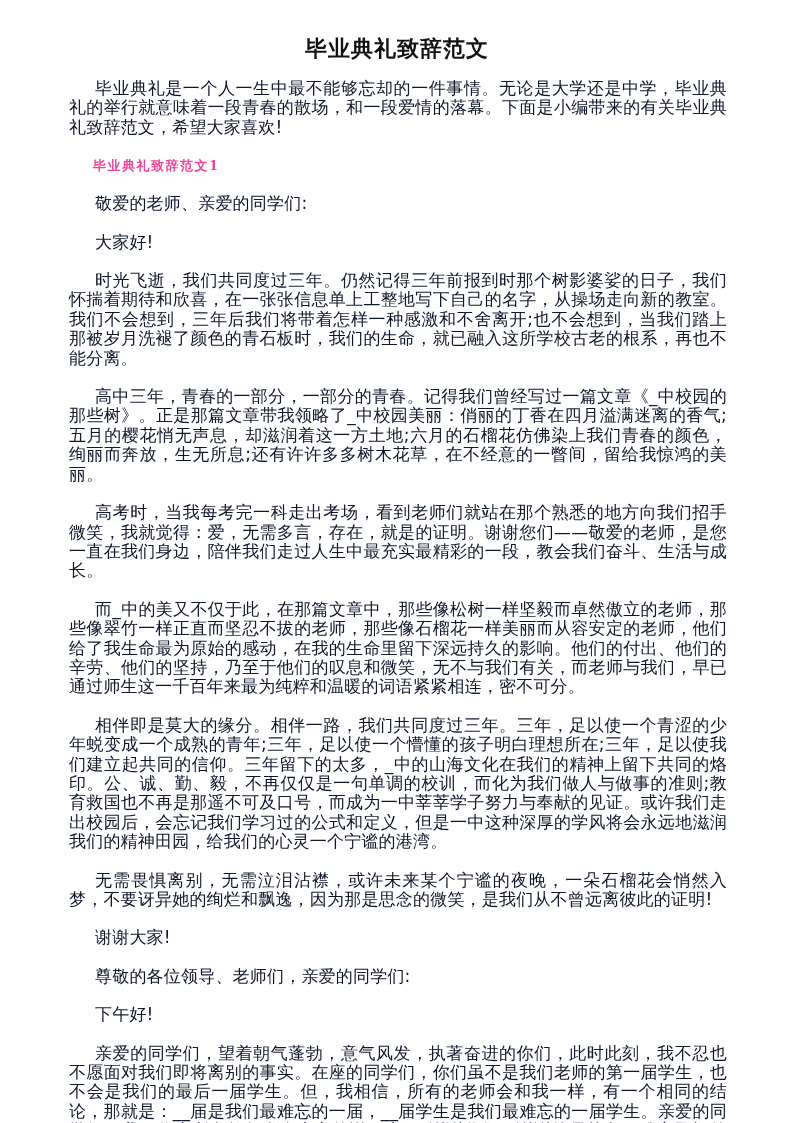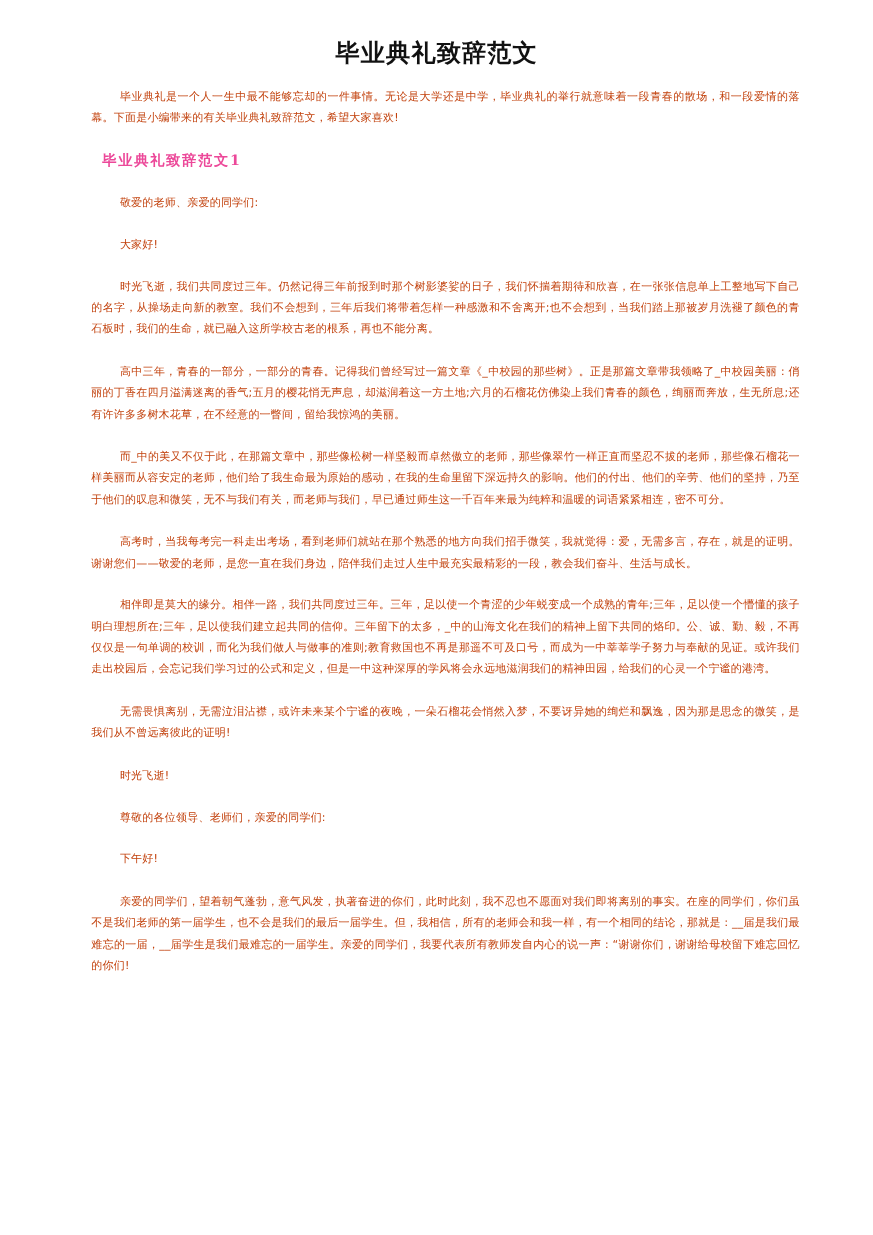--- a/index.html
+++ b/index.html
@@ -35,27 +35,27 @@
       letter-spacing: 1px;
       margin: 0;
     }
     .content {
       position: absolute;
       left: 67px;
       top: 79px;
       width: 660px;
     }
     .para {
-      font-size: 10px;
+      font-size: 17px;
       line-height: 19.4px;
       text-indent: 26px;
-      margin: 0 0 19px 16px;
+      margin: 0 0 19px 2px;
       text-align: justify;
       letter-spacing: 0.2px;
-      color: #c2410c;
+      color: #0f172a;
     }
     .heading {
       font-family: "DejaVu Serif", "Liberation Serif", serif;
       font-size: 13px;
       font-weight: bold;
       color: #ec4899;
       line-height: 19px;
       margin: 0 0 19px 0;
       text-indent: 26px;
       letter-spacing: 1.5px;
@@ -72,25 +72,25 @@
 
   <div class="content">
     <p class="para">毕业典礼是一个人一生中最不能够忘却的一件事情。无论是大学还是中学，毕业典礼的举行就意味着一段青春的散场，和一段爱情的落幕。下面是小编带来的有关毕业典礼致辞范文，希望大家喜欢!</p>
 
     <div>
       <p class="heading">毕业典礼致辞范文1</p>
       <p class="para short">敬爱的老师、亲爱的同学们:</p>
       <p class="para short">大家好!</p>
       <p class="para">时光飞逝，我们共同度过三年。仍然记得三年前报到时那个树影婆娑的日子，我们怀揣着期待和欣喜，在一张张信息单上工整地写下自己的名字，从操场走向新的教室。我们不会想到，三年后我们将带着怎样一种感激和不舍离开;也不会想到，当我们踏上那被岁月洗褪了颜色的青石板时，我们的生命，就已融入这所学校古老的根系，再也不能分离。</p>
       <p class="para">高中三年，青春的一部分，一部分的青春。记得我们曾经写过一篇文章《_中校园的那些树》。正是那篇文章带我领略了_中校园美丽：俏丽的丁香在四月溢满迷离的香气;五月的樱花悄无声息，却滋润着这一方土地;六月的石榴花仿佛染上我们青春的颜色，绚丽而奔放，生无所息;还有许许多多树木花草，在不经意的一瞥间，留给我惊鸿的美丽。</p>
+      <p class="para">高考时，当我每考完一科走出考场，看到老师们就站在那个熟悉的地方向我们招手微笑，我就觉得：爱，无需多言，存在，就是的证明。谢谢您们——敬爱的老师，是您一直在我们身边，陪伴我们走过人生中最充实最精彩的一段，教会我们奋斗、生活与成长。</p>
       <p class="para">而_中的美又不仅于此，在那篇文章中，那些像松树一样坚毅而卓然傲立的老师，那些像翠竹一样正直而坚忍不拔的老师，那些像石榴花一样美丽而从容安定的老师，他们给了我生命最为原始的感动，在我的生命里留下深远持久的影响。他们的付出、他们的辛劳、他们的坚持，乃至于他们的叹息和微笑，无不与我们有关，而老师与我们，早已通过师生这一千百年来最为纯粹和温暖的词语紧紧相连，密不可分。</p>
-      <p class="para">高考时，当我每考完一科走出考场，看到老师们就站在那个熟悉的地方向我们招手微笑，我就觉得：爱，无需多言，存在，就是的证明。谢谢您们——敬爱的老师，是您一直在我们身边，陪伴我们走过人生中最充实最精彩的一段，教会我们奋斗、生活与成长。</p>
       <p class="para">相伴即是莫大的缘分。相伴一路，我们共同度过三年。三年，足以使一个青涩的少年蜕变成一个成熟的青年;三年，足以使一个懵懂的孩子明白理想所在;三年，足以使我们建立起共同的信仰。三年留下的太多，_中的山海文化在我们的精神上留下共同的烙印。公、诚、勤、毅，不再仅仅是一句单调的校训，而化为我们做人与做事的准则;教育救国也不再是那遥不可及口号，而成为一中莘莘学子努力与奉献的见证。或许我们走出校园后，会忘记我们学习过的公式和定义，但是一中这种深厚的学风将会永远地滋润我们的精神田园，给我们的心灵一个宁谧的港湾。</p>
       <p class="para">无需畏惧离别，无需泣泪沾襟，或许未来某个宁谧的夜晚，一朵石榴花会悄然入梦，不要讶异她的绚烂和飘逸，因为那是思念的微笑，是我们从不曾远离彼此的证明!</p>
-      <p class="para short">时光飞逝!</p>
+      <p class="para short">谢谢大家!</p>
     </div>
 
     <div>
       <p class="para short">尊敬的各位领导、老师们，亲爱的同学们:</p>
       <p class="para short">下午好!</p>
       <p class="para">亲爱的同学们，望着朝气蓬勃，意气风发，执著奋进的你们，此时此刻，我不忍也不愿面对我们即将离别的事实。在座的同学们，你们虽不是我们老师的第一届学生，也不会是我们的最后一届学生。但，我相信，所有的老师会和我一样，有一个相同的结论，那就是：__届是我们最难忘的一届，__届学生是我们最难忘的一届学生。亲爱的同学们，我要代表所有教师发自内心的说一声：“谢谢你们，谢谢给母校留下难忘回忆的你们!</p>
     </div>
   </div>
 </div>
 

